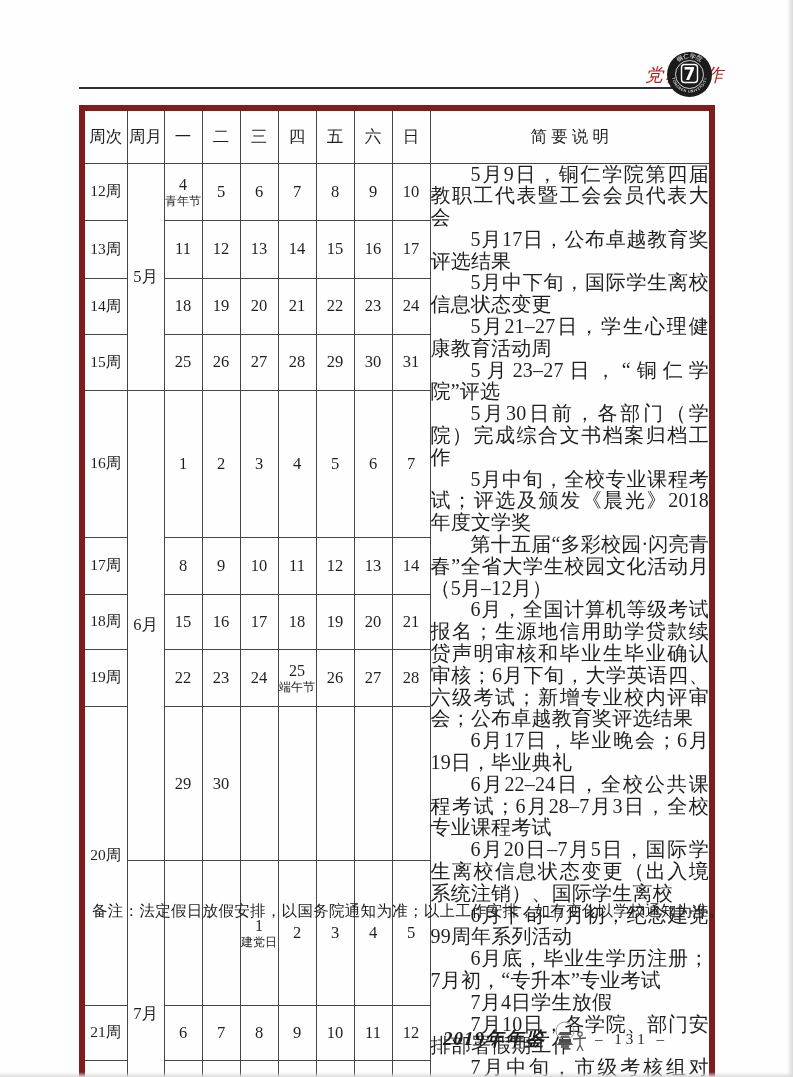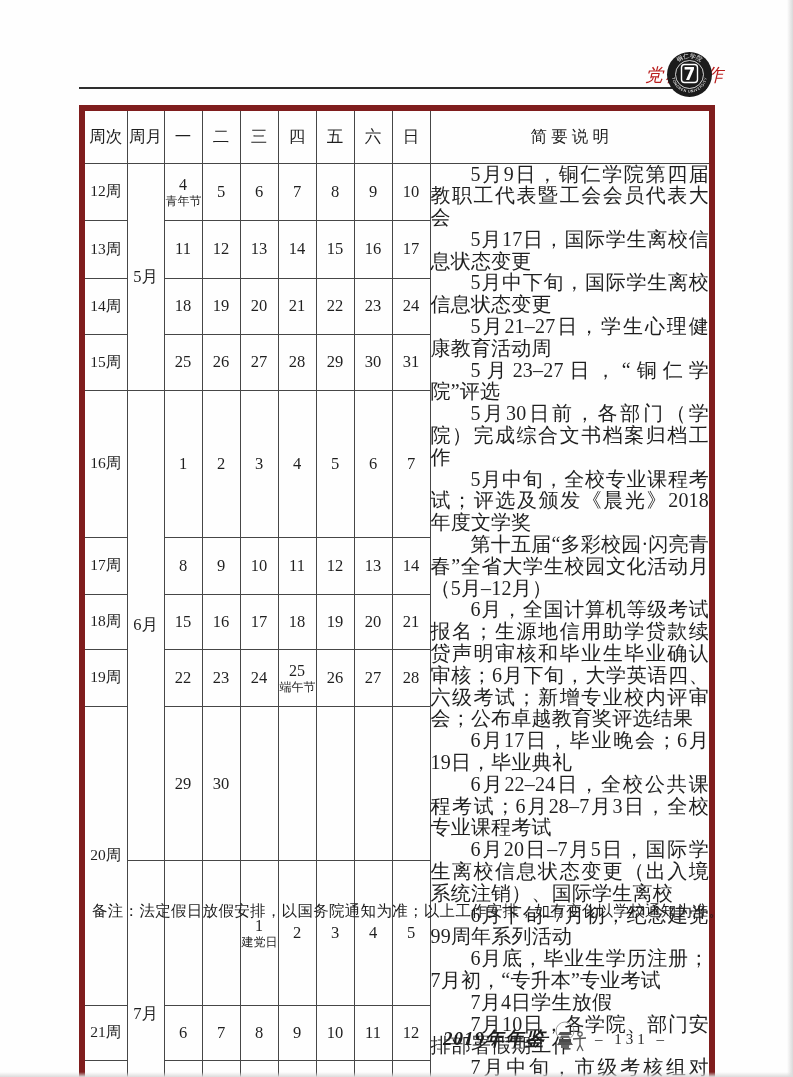--- a/index.html
+++ b/index.html
@@ -22,21 +22,21 @@
   }
   table.cal th, table.cal td{
     border:1px solid #464646;text-align:center;vertical-align:middle;
     padding:0;font-weight:normal;color:#1f1f1f;
   }
   table.cal th{font-size:16.5px;}
   td.week{font-size:15.5px;}
   td.month{font-size:16.5px;}
   td.day{font-size:16.5px;}
   td.day .num{font-size:16px;line-height:19px;}
-  td.day .hol{font-size:12px;line-height:15px;text-align:right;}
+  td.day .hol{font-size:12px;line-height:15px;}
   td.summary{
     vertical-align:top;text-align:left;padding:12px 4px 0 4px;
   }
   td.summary p{
     margin:0;font-size:20px;line-height:21.8px;text-indent:2em;
     text-align:justify;letter-spacing:0.2px;
   }
   
   .footnote{position:absolute;left:92px;top:901px;font-size:15.5px;letter-spacing:0.3px;}
   .signature{position:absolute;right:90px;top:951px;font-size:16.5px;font-style:italic;letter-spacing:1px;}
@@ -113,21 +113,21 @@
         <div class="hol">青年节</div>
       </td>
       <td class="day">5</td>
       <td class="day">6</td>
       <td class="day">7</td>
       <td class="day">8</td>
       <td class="day">9</td>
       <td class="day">10</td>
       <td class="summary" rowspan="13">
         <p>5月9日，铜仁学院第四届教职工代表暨工会会员代表大会</p>
-        <p>5月17日，国际学生离校信息状态变更</p>
+        <p>5月17日，公布卓越教育奖评选结果</p>
         <p>5月中下旬，国际学生离校信息状态变更</p>
         <p>5月21–27日，学生心理健康教育活动周</p>
         <p>5月23–27日，“铜仁学院”评选</p>
         <p>5月30日前，各部门（学院）完成综合文书档案归档工作</p>
         <p>5月中旬，全校专业课程考试；评选及颁发《晨光》2018年度文学奖</p>
         <p>第十五届“多彩校园·闪亮青春”全省大学生校园文化活动月（5月–12月）</p>
         <p>6月，全国计算机等级考试报名；生源地信用助学贷款续贷声明审核和毕业生毕业确认审核；6月下旬，大学英语四、六级考试；新增专业校内评审会；公布卓越教育奖评选结果</p>
         <p>6月17日，毕业晚会；6月19日，毕业典礼</p>
         <p>6月22–24日，全校公共课程考试；6月28–7月3日，全校专业课程考试</p>
         <p>6月20日–7月5日，国际学生离校信息状态变更（出入境系统注销）、国际学生离校</p>

